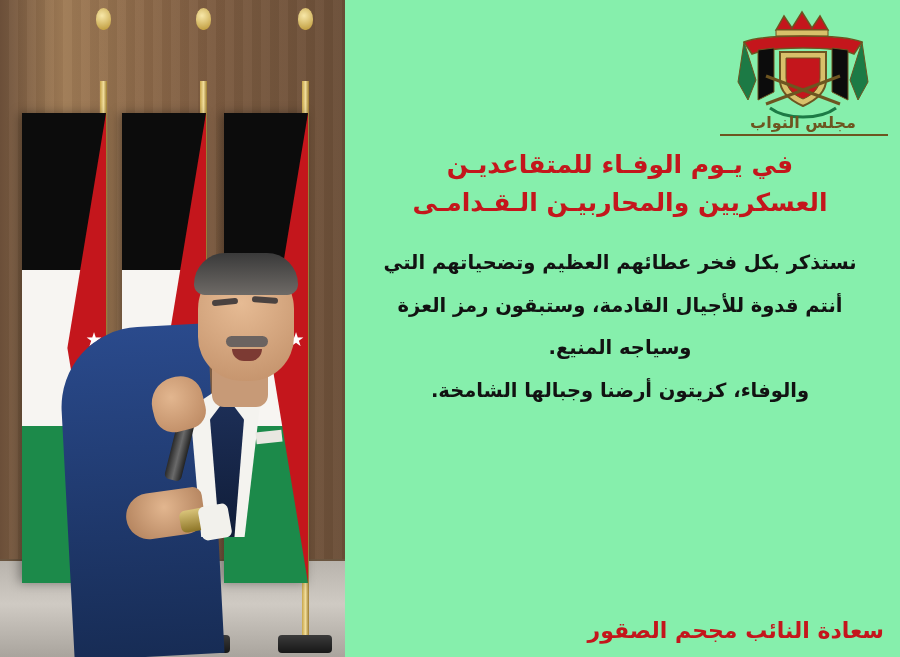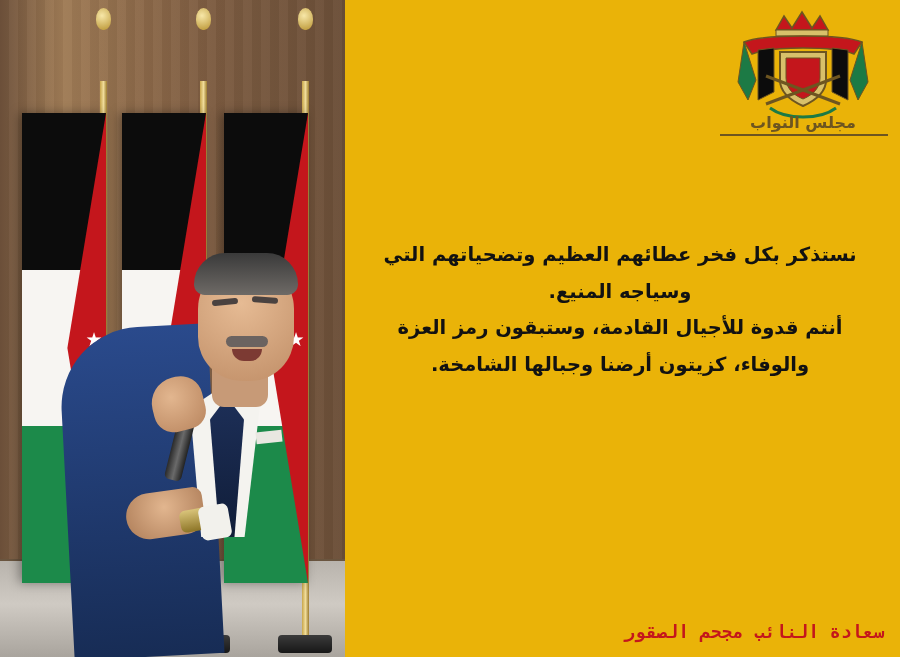--- a/index.html
+++ b/index.html
@@ -16,21 +16,21 @@
     background: #f2f1ee;
     font-family: "DejaVu Sans", "Liberation Sans", sans-serif;
   }
 
   
   .text-panel {
     position: absolute;
     top: 0; right: 0;
     width: 560px;
     height: 657px;
-    background: #eab308;
+    background: #86efac;
   }
 
   
   .emblem-wrap {
     position: absolute;
     top: 8px;
     right: 8px;
     width: 178px;
     height: 132px;
   }
@@ -67,32 +67,31 @@
     top: 238px;
     right: 14px;
     width: 532px;
     text-align: center;
     color: #121212;
     font-weight: bold;
     font-size: 19.5px;
     line-height: 1.78;
     direction: rtl;
   }
-  .para { margin: 0 0 2px 0; }
+  .para { margin: 8px 0 2px 0; }
 
   
   .signature {
     position: absolute;
     bottom: 14px;
     right: 16px;
     color: #c4161c;
     font-weight: bold;
-    font-size: 18px;
+    font-size: 22px;
     direction: rtl;
-    font-family: Liberation Mono, monospace;
   }
 
   
   .photo-panel {
     position: absolute;
     top: 0; left: 0;
     width: 345px;
     height: 657px;
     overflow: hidden;
     background: #8a6a4e;
@@ -290,25 +289,29 @@
         <path d="M52 96 L126 68" stroke="#6d5520" stroke-width="3" fill="none"></path>
         <path d="M52 68 L126 96" stroke="#6d5520" stroke-width="3" fill="none"></path>
 
         <path d="M56 100 C72 112, 106 112, 122 100" stroke="#1c7a45" stroke-width="3" fill="none"></path>
 
         <text x="89" y="120" text-anchor="middle" font-family="DejaVu Sans, sans-serif" font-size="16" font-weight="bold" fill="#6d5520">مجلس النواب</text>
       </svg>
       <div class="emblem-rule"></div>
     </div>
 
+    <div class="headline">
+      <span class="l1">في يـوم الوفـاء للمتقاعديـن</span>
+      <span class="l2">العسكريين والمحاربيـن الـقـدامـى</span>
+    </div>
 
     <div class="body-text">
       <p class="para">نستذكر بكل فخر عطائهم العظيم وتضحياتهم التي</p>
+      <p class="para">أنتم قدوة للأجيال القادمة، وستبقون رمز العزة</p>
       <p class="para">وسياجه المنيع.</p>
-      <p class="para">أنتم قدوة للأجيال القادمة، وستبقون رمز العزة</p>
       <p class="para">والوفاء، كزيتون أرضنا وجبالها الشامخة.</p>
     </div>
 
     <div class="signature">سعادة النائب مجحم الصقور</div>
   </div>
 
   <div class="photo-panel">
     <div class="backdrop"></div>
     <div class="floor-edge"></div>
     <div class="floor"></div>

